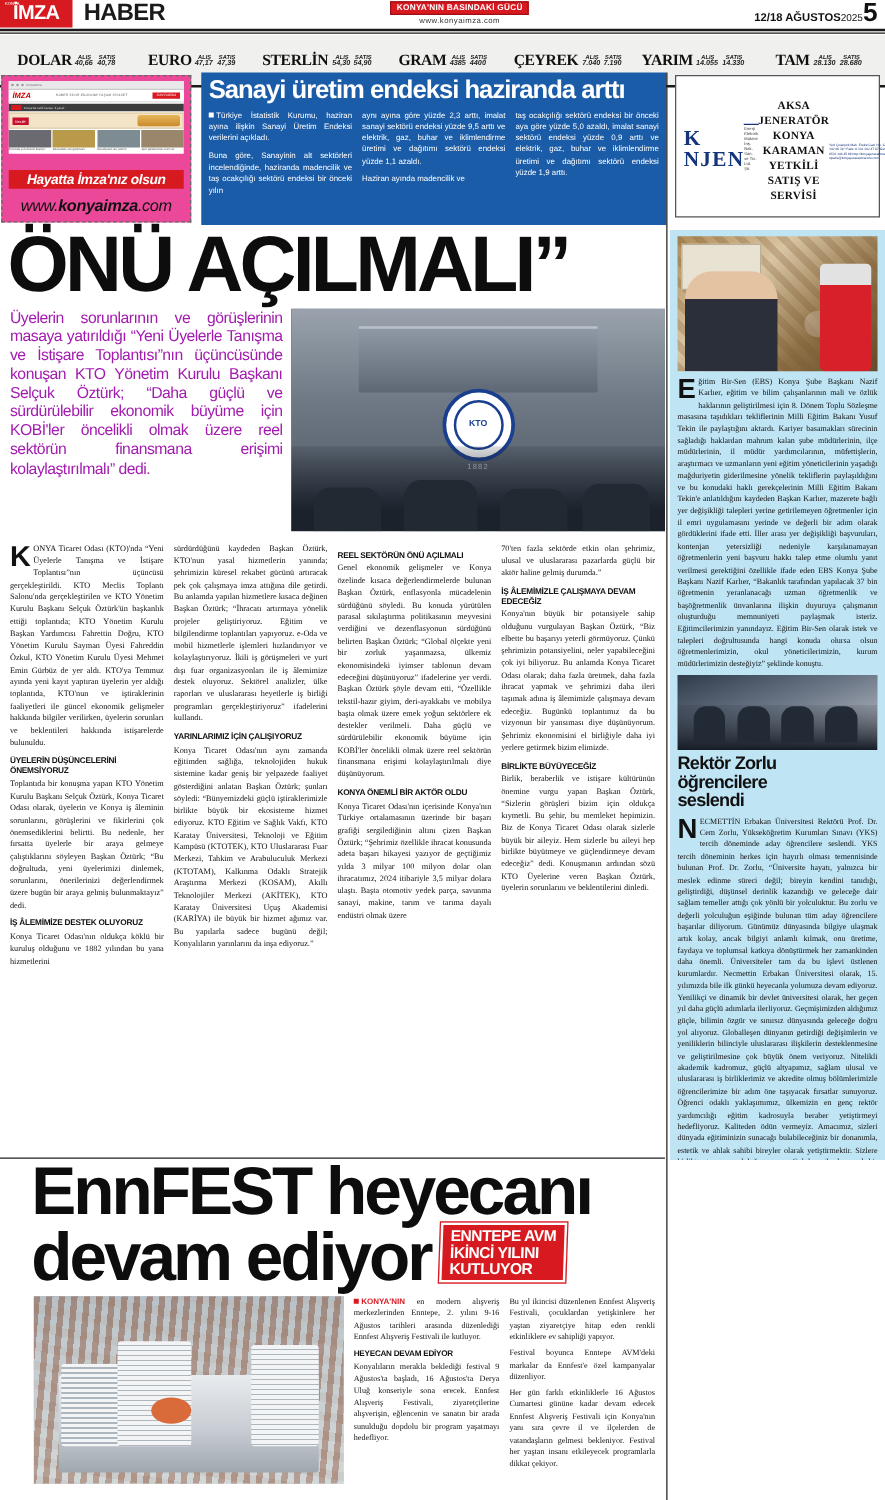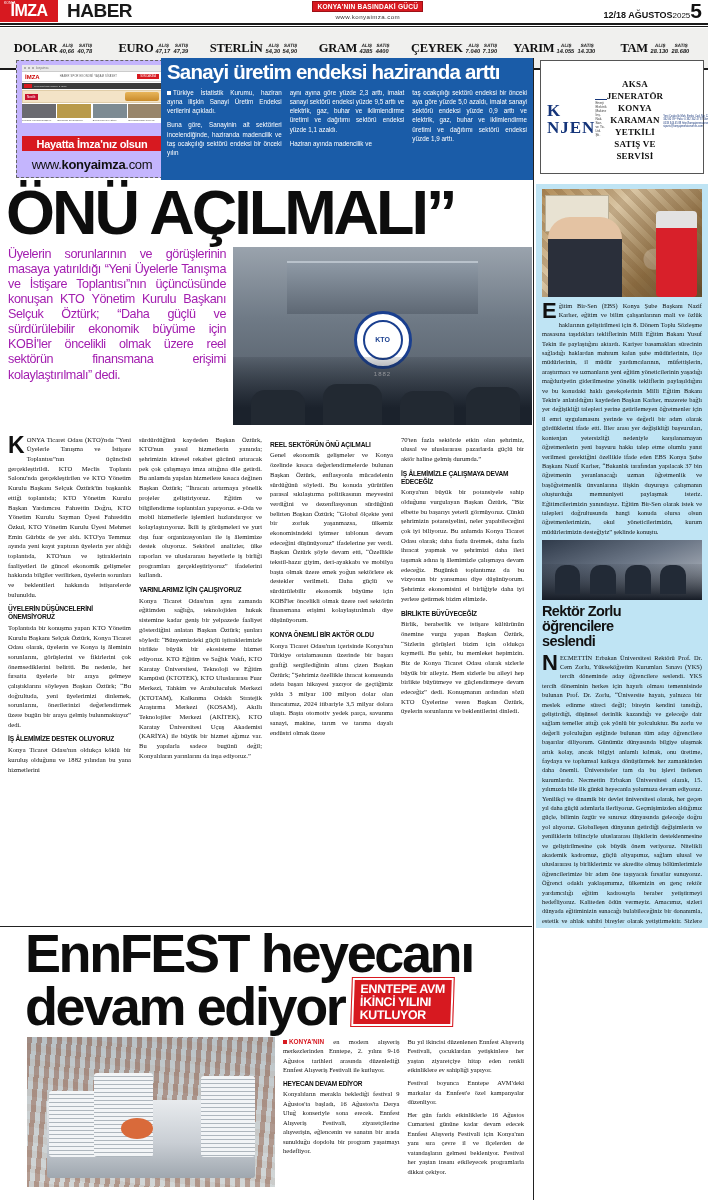--- a/index.html
+++ b/index.html
@@ -66,22 +66,22 @@
     font-size: 12.5px; color: #111; letter-spacing: -0.3px;
   }
   .fx-vals { display: flex; gap: 3px; margin-left: 3px; }
   .fx-col { display: flex; flex-direction: column; align-items: center; transform: skewX(-8deg); }
   .fx-lbl { font-family: "Liberation Sans", sans-serif; font-size: 4.6px; font-weight: bold; color: #222; }
   .fx-num { font-family: "Liberation Sans", sans-serif; font-size: 5.8px; font-weight: bold; color: #222; }
 
   
   .topstrip { position: absolute; left: 0; top: 58px; width: 708px; height: 124px; }
   .promo {
-    position: absolute; left: 16px; top: 2px; width: 152px; height: 118px;
-    border: 1px dashed #666; background: #c4b5fd; overflow: hidden;
+    position: absolute; left: 1px; top: 2px; width: 152px; height: 118px;
+    border: 1px dashed #666; background: #ec4899; overflow: hidden; font-style: italic;
   }
   .promo-browser { position: absolute; left: 5px; top: 4px; right: 5px; height: 58px; background: #fff; }
   .pb-bar { height: 7px; background: #e9e9e9; border-bottom: 1px solid #ccc; display: flex; align-items: center; gap: 2px; padding: 0 2px; }
   .pb-dot { width: 2px; height: 2px; border-radius: 50%; background: #999; }
   .pb-tabtxt { font-size: 2.6px; color: #777; font-family: "Liberation Sans", sans-serif; }
   .pb-head { height: 10px; background: #fff; display: flex; align-items: center; justify-content: space-between; padding: 1px 3px; border-bottom: 1px solid #ddd;}
   .pb-logo { font-family: "Liberation Sans", sans-serif; font-weight: bold; font-size: 6px; color: #c00; }
   .pb-nav { font-size: 2.6px; color: #555; font-family: "Liberation Sans", sans-serif; letter-spacing: .2px;}
   .pb-pill { background: #d71920; color: #fff; font-size: 2.6px; padding: 1px 3px; font-family: "Liberation Sans", sans-serif;}
   .pb-strip { height: 6px; background: #3c3c3c; margin: 1px 0; display: flex; align-items: center; padding: 0 2px; gap: 2px;}

